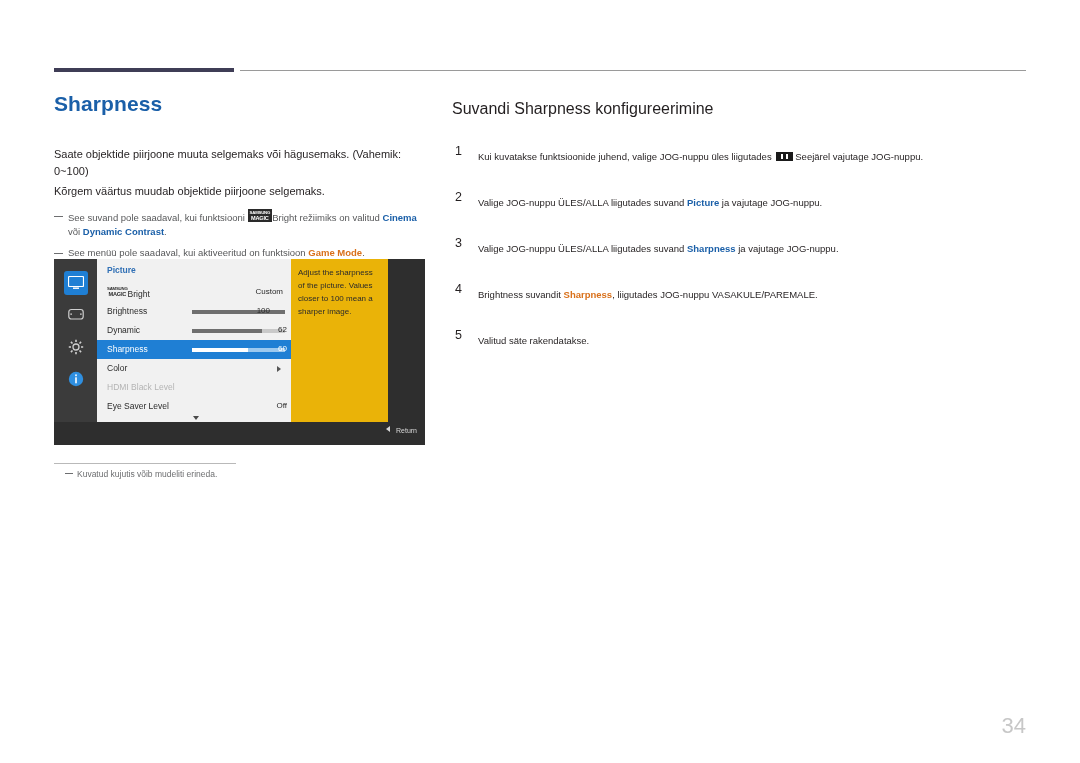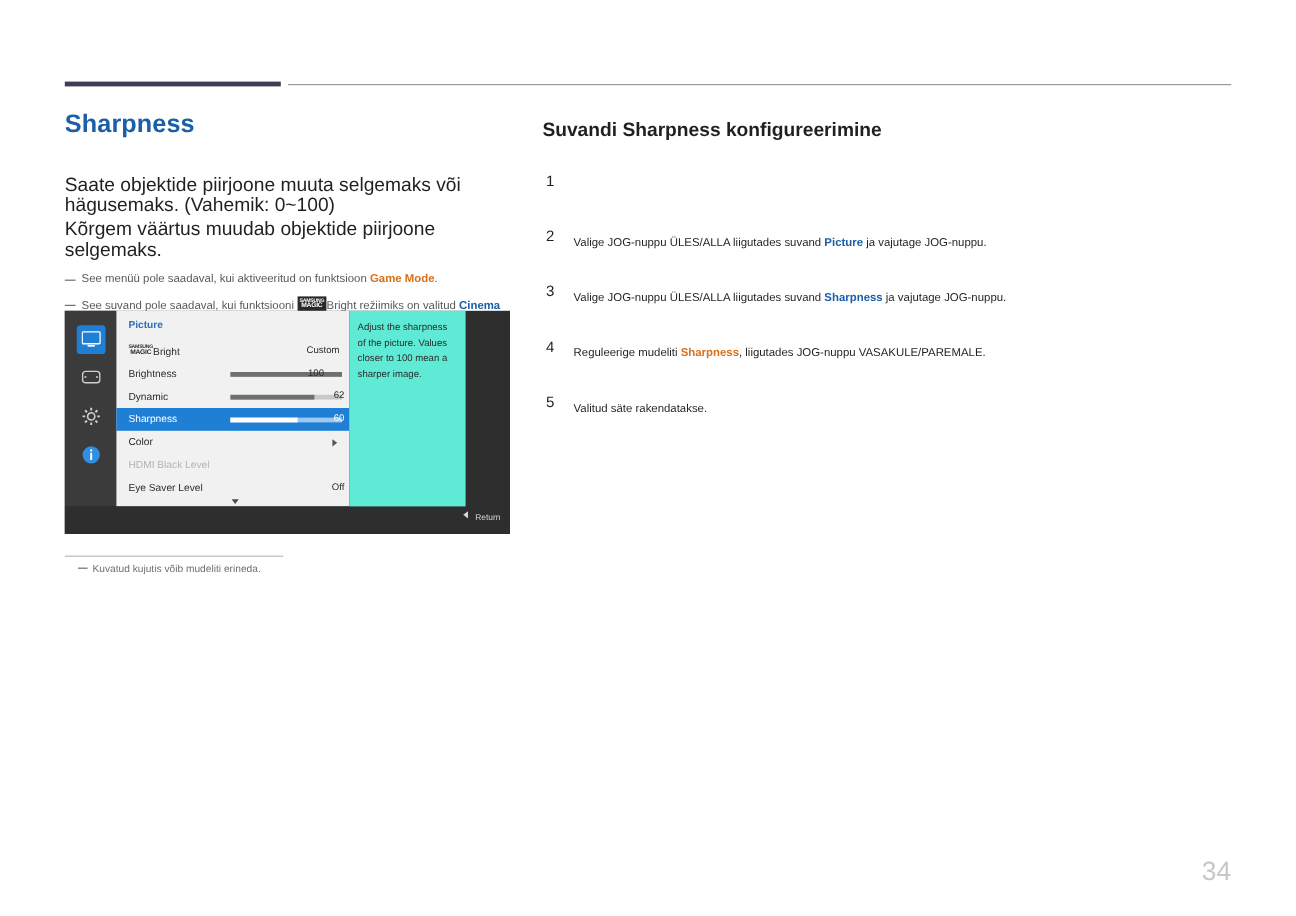--- a/index.html
+++ b/index.html
@@ -23,21 +23,21 @@
     width: 786px; height: 1px; background: #9a9a9a;
   }
 
   
   .left-col { position: absolute; left: 54px; top: 92px; width: 372px; }
   .page-title {
     font-size: 21px; font-weight: bold; color: #1a5fa8;
     letter-spacing: 0.1px; margin: 0 0 30px 0;
   }
   .body-text {
-    font-size: 16px; line-height: 17px; color: #231f20;
+    font-size: 11px; line-height: 17px; color: #231f20;
     margin: 0 16px 3px 0;
   }
   .note-list { margin-top: 9px; }
   .note {
     position: relative; font-size: 9.5px; line-height: 14.5px;
     color: #57585a; padding-left: 14px; margin-bottom: 6px;
   }
   .note .dash {
     position: absolute; left: 0; top: 0; width: 9px;
     border-top: 1px solid #6d6e70; display: inline-block; margin-top: 7px;
@@ -97,21 +97,21 @@
     width: 0; height: 0; border-left: 4px solid #555;
     border-top: 3px solid transparent; border-bottom: 3px solid transparent;
   }
   .caret-down {
     position: absolute; left: 96px; bottom: 2px;
     width: 0; height: 0; border-top: 4px solid #4a4a4a;
     border-left: 3.5px solid transparent; border-right: 3.5px solid transparent;
   }
   .osd-help {
     position: absolute; left: 237px; top: 0; width: 97px; height: 176px;
-    background: #5eead4; font-size: 8px; color: #2b2b2b; line-height: 13px;
+    background: #eab308; font-size: 8px; color: #2b2b2b; line-height: 13px;
     padding: 7px 7px 0 7px;
   }
   .osd-footer {
     position: absolute; left: 0; bottom: 0; width: 371px; height: 23px;
     background: #2e2e2e;
   }
   .osd-return {
     position: absolute; right: 8px; top: 4px;
     font-size: 7px; color: #d8d8d8;
   }
@@ -132,21 +132,21 @@
     font-size: 8.5px; color: #6d6e70;
   }
   .foot-note .dash2 {
     display: inline-block; width: 8px; border-top: 1px solid #6d6e70;
     vertical-align: 3px; margin-right: 4px;
   }
 
   
   .right-col { position: absolute; left: 452px; top: 100px; width: 580px; }
   .right-title {
-    font-size: 16px; font-weight: bold; color: #231f20;
+    font-size: 16px; font-weight: normal; color: #231f20;
     margin: 0 0 28px 0;
   }
   .step { position: relative; min-height: 30px; margin-bottom: 16px; padding-left: 26px; }
   .step-num {
     position: absolute; left: 3px; top: -2px;
     font-size: 12.5px; color: #231f20;
   }
   .step-text { font-size: 9.5px; line-height: 16px; color: #231f20; }
   .kbd-jog {
     display: inline-block; width: 17px; height: 9px; background: #1a1a1a;
@@ -175,25 +175,25 @@
 
   <div class="left-col">
     <h1 class="page-title">Sharpness</h1>
 
     <p class="body-text">Saate objektide piirjoone muuta selgemaks või hägusemaks. (Vahemik: 0~100)</p>
     <p class="body-text">Kõrgem väärtus muudab objektide piirjoone selgemaks.</p>
 
     <div class="note-list">
       <div class="note">
         <span class="dash"></span>
-        <span>See menüü pole saadaval, kui aktiveeritud on funktsioon </span><span class="orange-b">Game Mode</span><span>.</span>
+        <span>See suvand pole saadaval, kui funktsiooni </span><span class="magic-tag"><span class="t1">SAMSUNG</span><span class="t2">MAGIC</span></span><span>Bright režiimiks on valitud </span><span class="blue-b">Cinema</span><span> või </span><span class="blue-b">Dynamic Contrast</span><span>.</span>
       </div>
       <div class="note">
         <span class="dash"></span>
-        <span>See suvand pole saadaval, kui funktsiooni </span><span class="magic-tag"><span class="t1">SAMSUNG</span><span class="t2">MAGIC</span></span><span>Bright režiimiks on valitud </span><span class="blue-b">Cinema</span><span> või </span><span class="blue-b">Dynamic Contrast</span><span>.</span>
+        <span>See menüü pole saadaval, kui aktiveeritud on funktsioon </span><span class="orange-b">Game Mode</span><span>.</span>
       </div>
     </div>
   </div>
 
   <div class="osd">
     <div class="osd-inner">
 
       <div class="osd-sidebar">
         <div class="osd-icon sel" style="top:12px">
           <svg width="16" height="14" viewBox="0 0 16 14">
@@ -285,35 +285,36 @@
   </div>
 
   <div class="foot-rule"></div>
   <div class="foot-note"><span class="dash2"></span><span>Kuvatud kujutis võib mudeliti erineda.</span></div>
 
   <div class="right-col">
     <h2 class="right-title">Suvandi Sharpness konfigureerimine</h2>
 
     <div class="step">
       <span class="step-num">1</span>
+      <span class="step-text"><span>Kui kuvatakse funktsioonide juhend, valige JOG-nuppu üles liigutades </span><span class="kbd-jog"></span><span>Seejärel vajutage JOG-nuppu.</span></span>
     </div>
 
     <div class="step">
       <span class="step-num">2</span>
       <span class="step-text"><span>Valige JOG-nuppu ÜLES/ALLA liigutades suvand </span><b class="blue-b">Picture</b><span> ja vajutage JOG-nuppu.</span></span>
     </div>
 
     <div class="step">
       <span class="step-num">3</span>
       <span class="step-text"><span>Valige JOG-nuppu ÜLES/ALLA liigutades suvand </span><b class="blue-b">Sharpness</b><span> ja vajutage JOG-nuppu.</span></span>
     </div>
 
     <div class="step">
       <span class="step-num">4</span>
-      <span class="step-text"><span>Reguleerige mudeliti </span><b class="orange-b">Sharpness</b><span>, liigutades JOG-nuppu VASAKULE/PAREMALE.</span></span>
+      <span class="step-text"><span>Brightness suvandit </span><b class="orange-b">Sharpness</b><span>, liigutades JOG-nuppu VASAKULE/PAREMALE.</span></span>
     </div>
 
     <div class="step">
       <span class="step-num">5</span>
       <span class="step-text"><span>Valitud säte rakendatakse.</span></span>
     </div>
   </div>
 
   <div class="page-num">34</div>
 </div>

